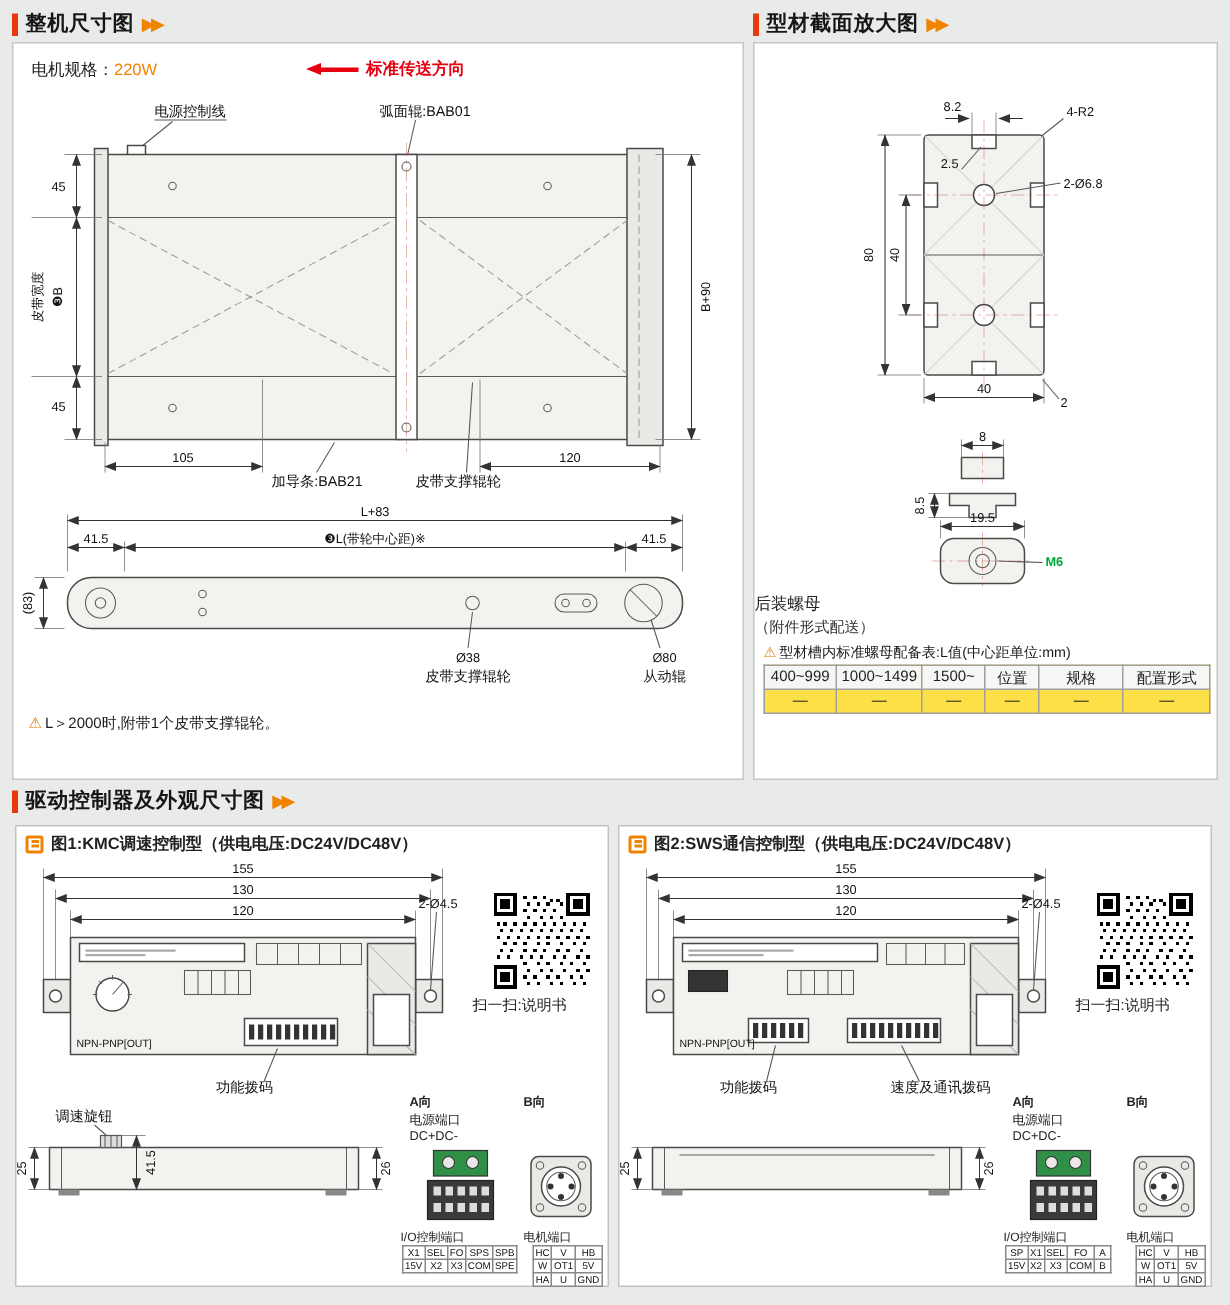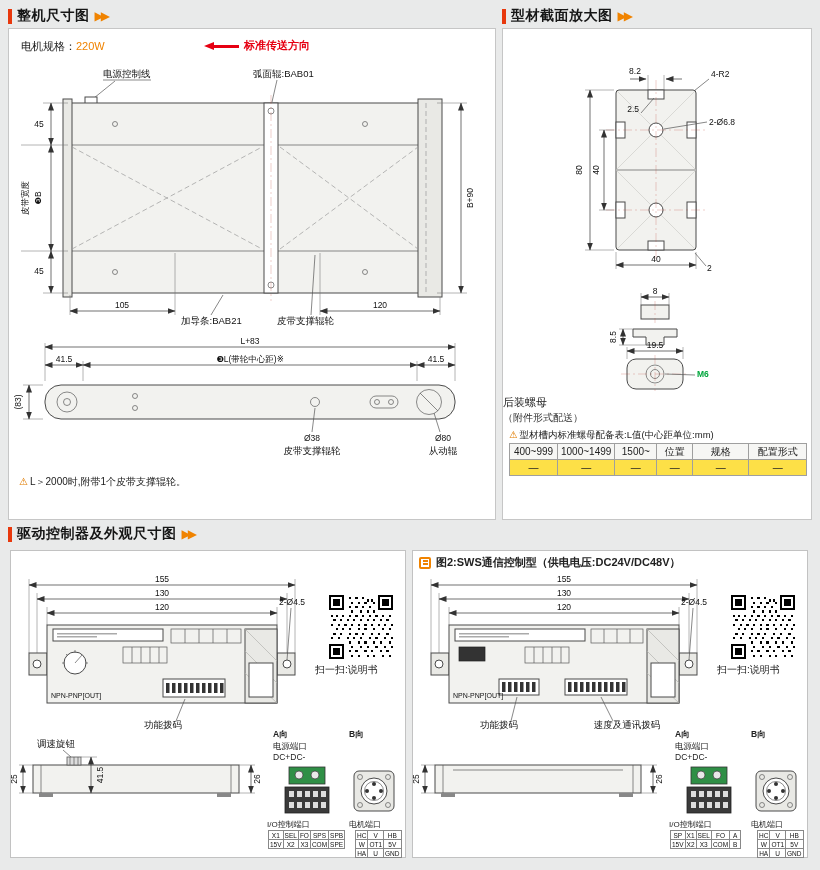--- a/index.html
+++ b/index.html
@@ -285,20 +285,24 @@
   </div>
 
   <div class="abs" style="left:8px;top:524px;width:804px;height:338px">
     <div class="phead" style="left:0;top:0">
       <span class="pbar"></span>
       <span class="ptitle">驱动控制器及外观尺寸图</span>
       <span class="parrows">▶▶</span>
     </div>
 
     <div class="figbox" style="left:2px;top:26px;width:396px;height:308px">
+      <div class="figtitle">
+        <span class="docicon"></span>
+        <span>图1:KMC调速控制型（供电电压:DC24V/DC48V）</span>
+      </div>
 
       <svg class="abs" style="left:2px;top:20px" width="312" height="162" viewBox="0 0 312 162">
         <defs>
             <marker id="m5" markerWidth="8" markerHeight="6" refX="7.5" refY="3" orient="auto-start-reverse" markerUnits="userSpaceOnUse">
               <path d="M0,0 8,3 0,6z" fill="#333"></path>
             </marker>
           </defs>
         <line x1="16" y1="82" x2="16" y2="8" class="ext"></line>
         <line x1="282" y1="82" x2="282" y2="8" class="ext"></line>
         <line x1="16" y1="14" x2="282" y2="14" class="dim" marker-start="url(#m5)" marker-end="url(#m5)"></line>

